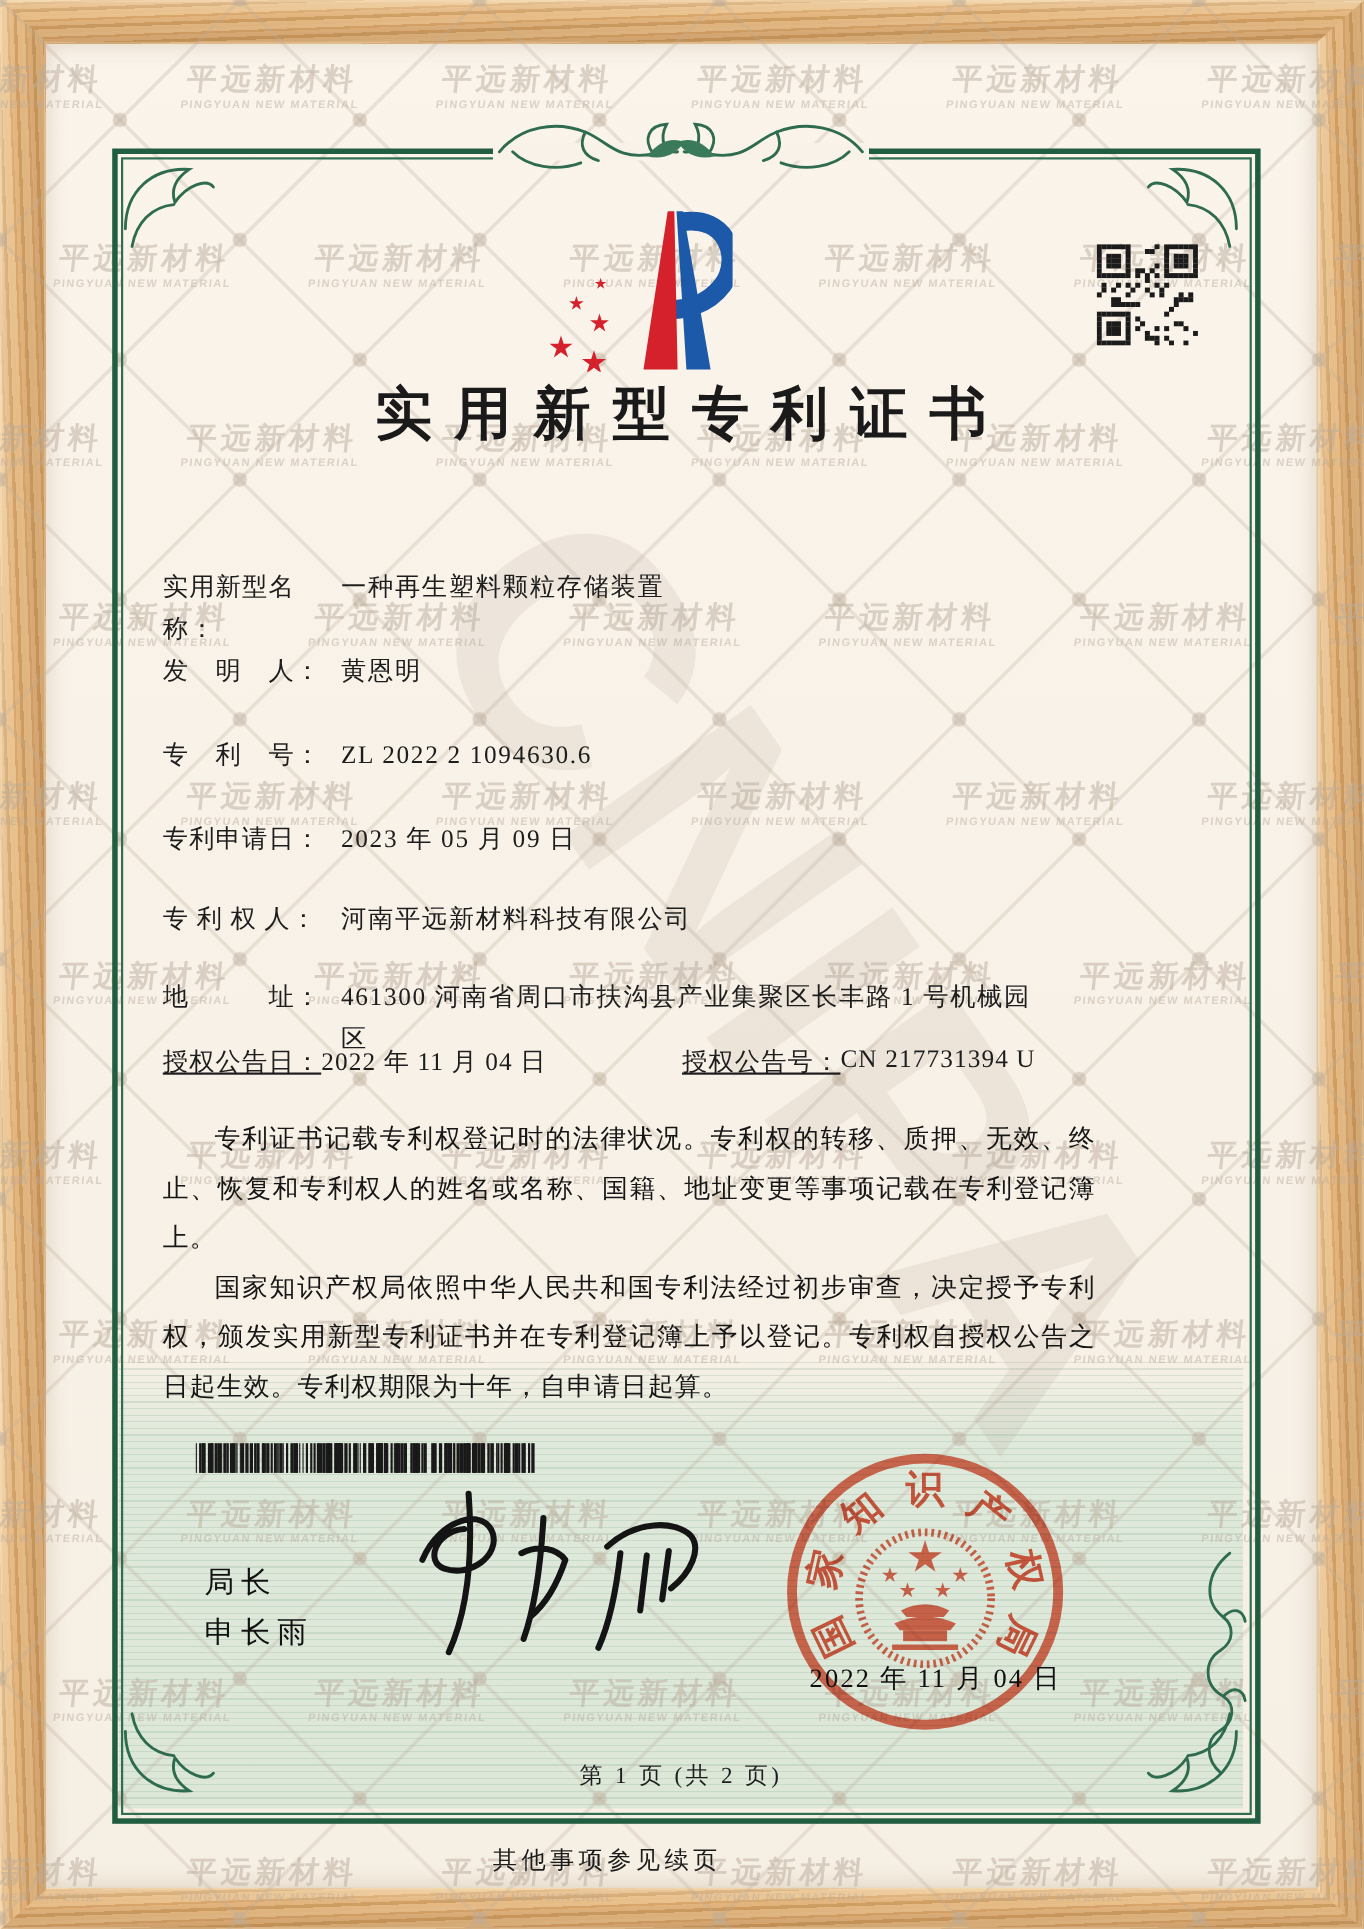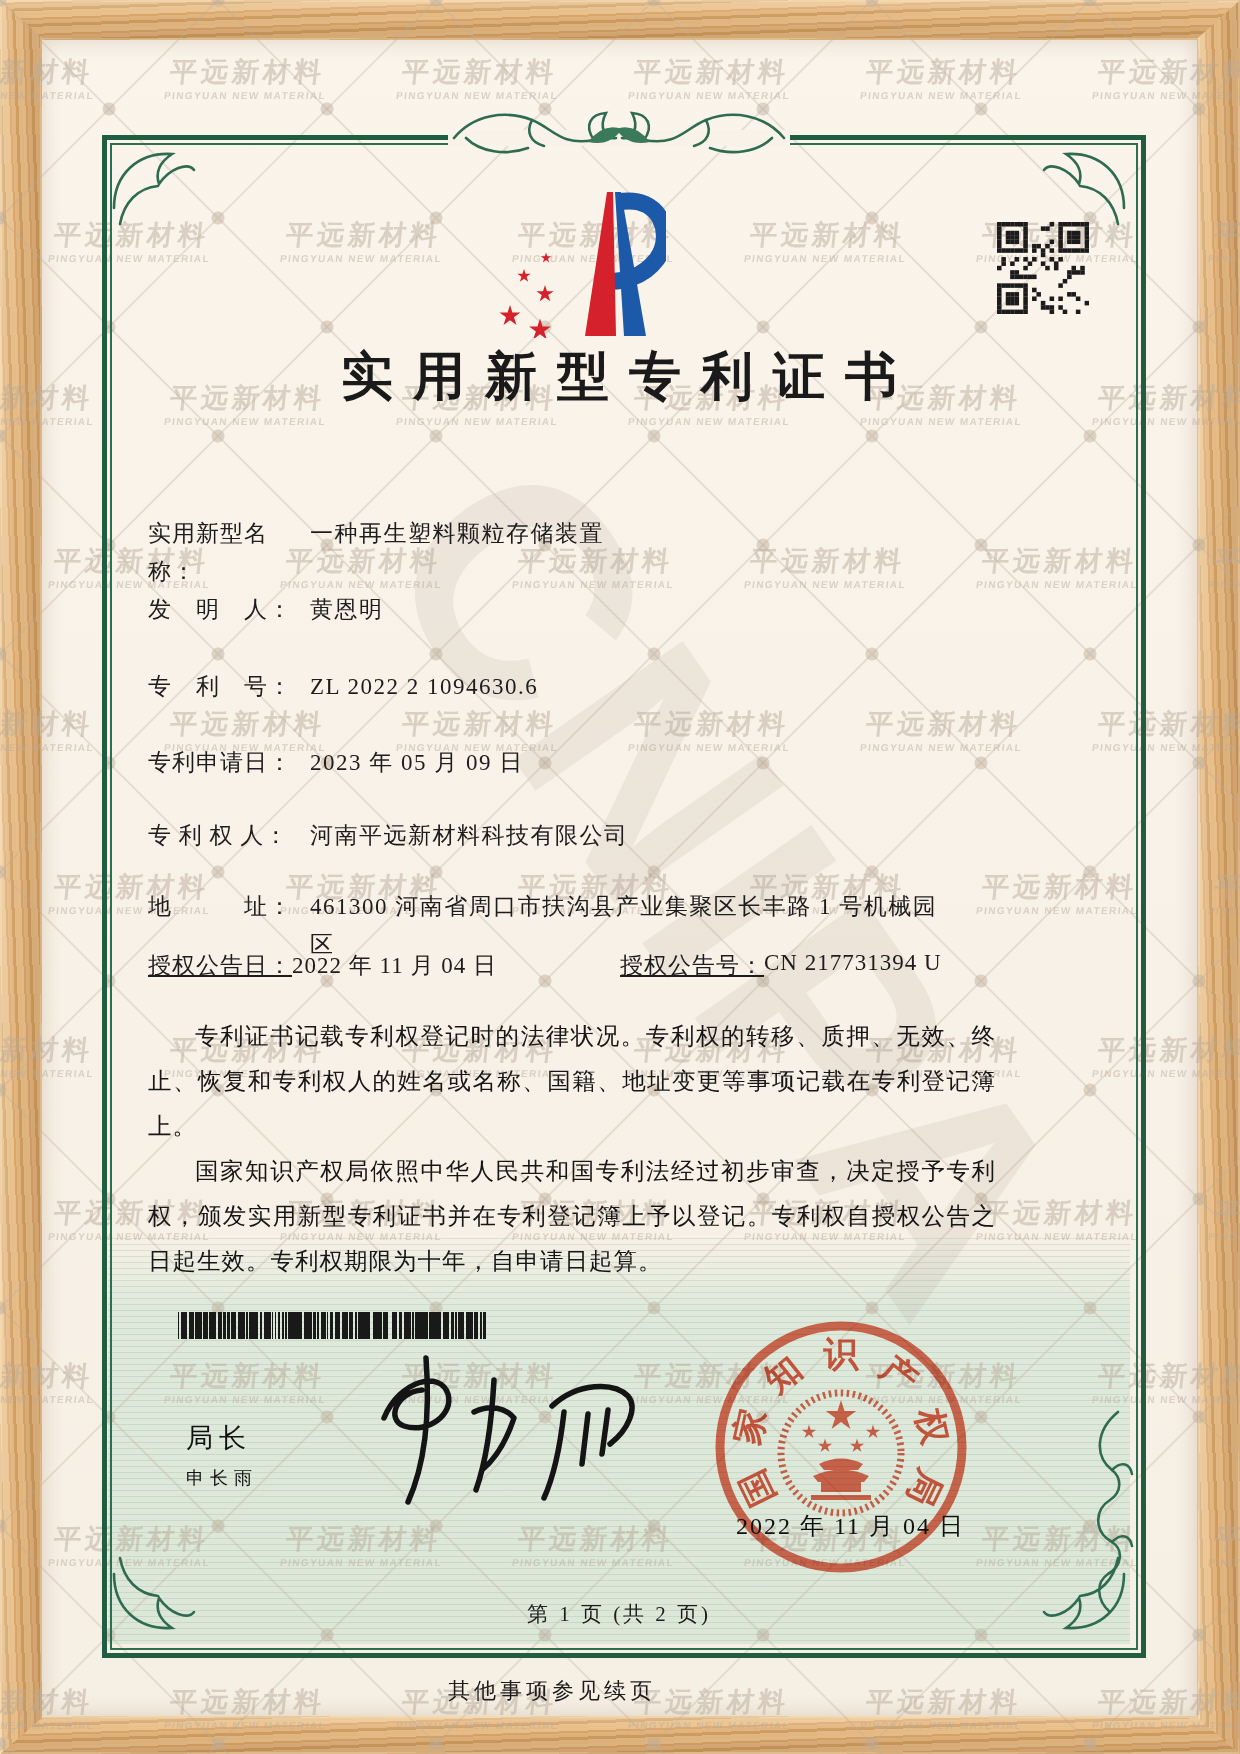--- a/index.html
+++ b/index.html
@@ -83,21 +83,21 @@
 
   .paras{left:148px;top:1014px;width:848px;z-index:6;font-size:23.5px;line-height:45px;
      color:#161616;text-align:justify;}
   .paras p{margin:0;text-indent:2em;letter-spacing:1px;}
 
   #barcode{left:178px;top:1312px;width:312px;height:27px;z-index:6;}
   #barcode div{position:absolute;top:0;height:100%;background:#191919;}
 
   .director-title{left:186px;top:1420px;z-index:6;font-size:27px;letter-spacing:6px;color:#111;
      font-family:"Liberation Sans","DejaVu Sans",sans-serif;}
-  .director-name{left:186px;top:1466px;z-index:6;font-size:18px;letter-spacing:6px;color:#111;
+  .director-name{left:186px;top:1466px;z-index:6;font-size:27px;letter-spacing:6px;color:#111;
      font-family:"Liberation Sans","DejaVu Sans",sans-serif;}
   #signature{left:356px;top:1352px;z-index:6;}
   #signature path{stroke:#141414;stroke-width:5.5;fill:none;stroke-linecap:round;stroke-linejoin:round;}
 
   #seal{left:706px;top:1312px;z-index:6;mix-blend-mode:multiply;opacity:.92;}
   .seal-red{fill:#df4f36;}
   .seal-date{left:736px;top:1510px;z-index:7;font-size:24px;letter-spacing:2px;color:#101010;}
 
   .page-info{left:102px;top:1600px;width:1034px;z-index:6;text-align:center;font-size:21px;
      letter-spacing:3px;color:#1d1d1d;}

